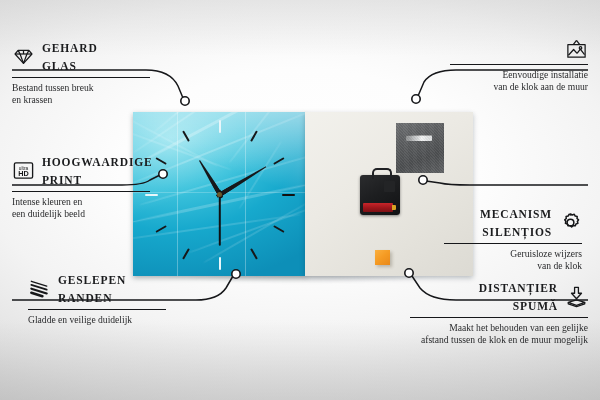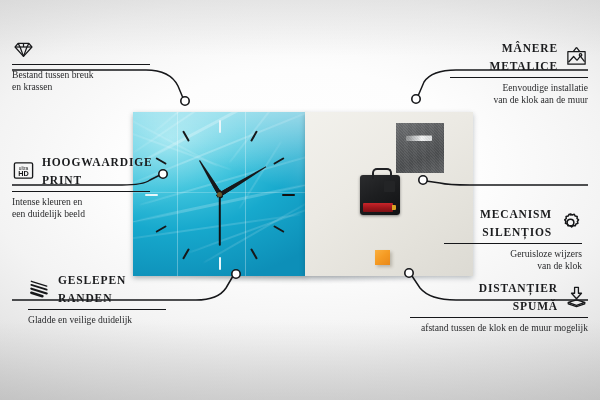--- a/index.html
+++ b/index.html
@@ -233,20 +233,24 @@
             <g fill="none" stroke="#17181a" stroke-width="1.3" stroke-linejoin="round">
           <path d="M3.2 9.4 L6.4 5.6 H17.6 L20.8 9.4 L12 19.2 Z"></path>
           <path d="M3.2 9.4 H20.8"></path>
               <path d="M8.4 9.4 L12 19.2 L15.6 9.4"></path>
           <path d="M6.4 5.6 L8.4 9.4"></path>
               <path d="M17.6 5.6 L15.6 9.4"></path>
           <path d="M12 5.6 L12 9.4"></path>
             </g>
           </svg>
       </span>
+      <span>
+        <span class="ttl">GEHARD</span><br>
+        <span class="ttl">GLAS</span>
+      </span>
     </div>
     <div class="rule" style="width:138px"></div>
     <div class="desc">Bestand tussen breuk</div>
     <div class="desc">en krassen</div>
   </div>
 
   <div class="feat left" style="left:12px;top:152px;width:138px;">
     <div class="row">
       <span class="ico">
         <svg viewBox="0 0 24 24">
@@ -281,24 +285,20 @@
         <span class="ttl">GESLEPEN</span><br>
         <span class="ttl">RANDEN</span>
       </span>
     </div>
     <div class="rule" style="width:138px"></div>
     <div class="desc">Gladde en veilige duidelijk</div>
   </div>
 
   <div class="feat right" style="left:450px;top:38px;width:138px;">
     <div class="row">
-      <span style="text-align:right">
-        <span class="ttl">MÂNERE</span><br>
-        <span class="ttl">METALICE</span>
-      </span>
       <span class="ico">
         <svg viewBox="0 0 24 24">
             <g fill="none" stroke="#17181a" stroke-width="1.3" stroke-linejoin="round">
           <rect x="3" y="7" width="18" height="13"></rect>
           <path d="M12 2.6 L8.6 7 M12 2.6 L15.4 7"></path>
           <path d="M3.6 18 L9 12 L12.6 16"></path>
           <path d="M12.6 16 L16 11.6 L20.4 17.4"></path>
           <circle cx="16.2" cy="10.4" r="1.3"></circle>
             </g>
           </svg>
@@ -339,16 +339,17 @@
         <svg viewBox="0 0 24 24">
             <g fill="none" stroke="#17181a" stroke-width="1.35" stroke-linejoin="round">
           <path d="M10 2.4 h4 v6.2 h3.2 L12 14.4 L6.8 8.6 H10 Z"></path>
           <path d="M12 15.6 L20.6 18.2 L12 21.2 L3.4 18.2 Z"></path>
           <path d="M3.4 18.2 v1.4 L12 22.6 L20.6 19.6 v-1.4"></path>
             </g>
           </svg>
       </span>
     </div>
     <div class="rule" style="width:178px"></div>
+    <div class="desc">Maakt het behouden van een gelijke</div>
     <div class="desc">afstand tussen de klok en de muur mogelijk</div>
   </div>
 
 </div>
 
 </body></html>

